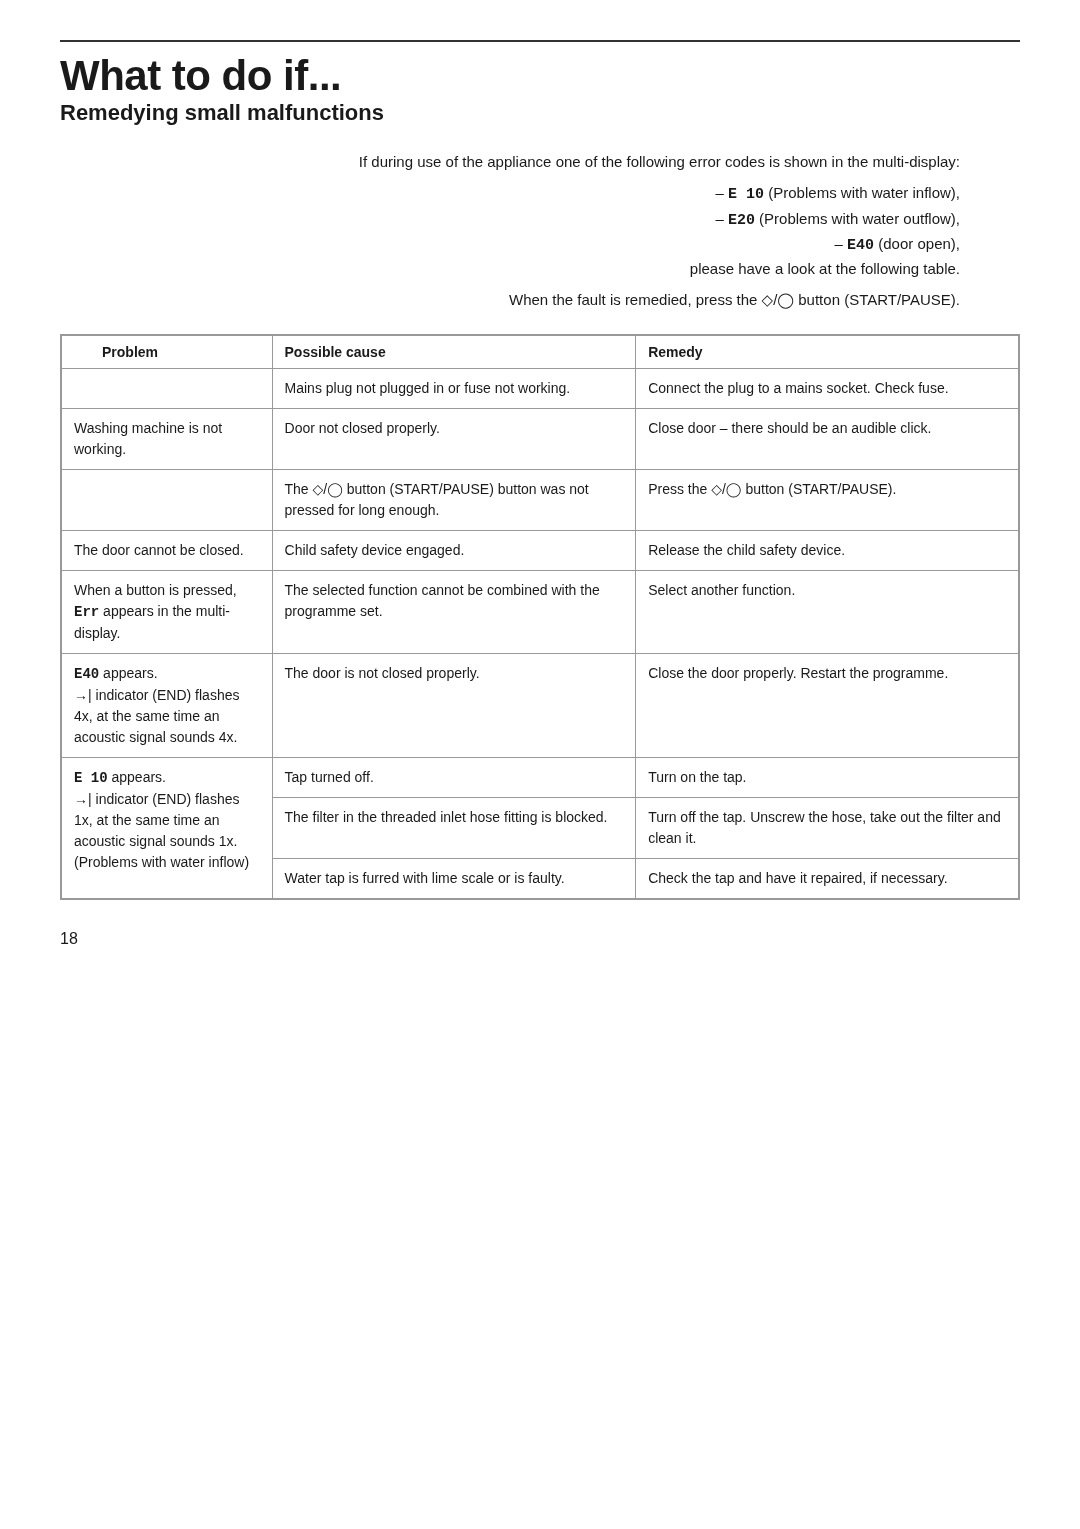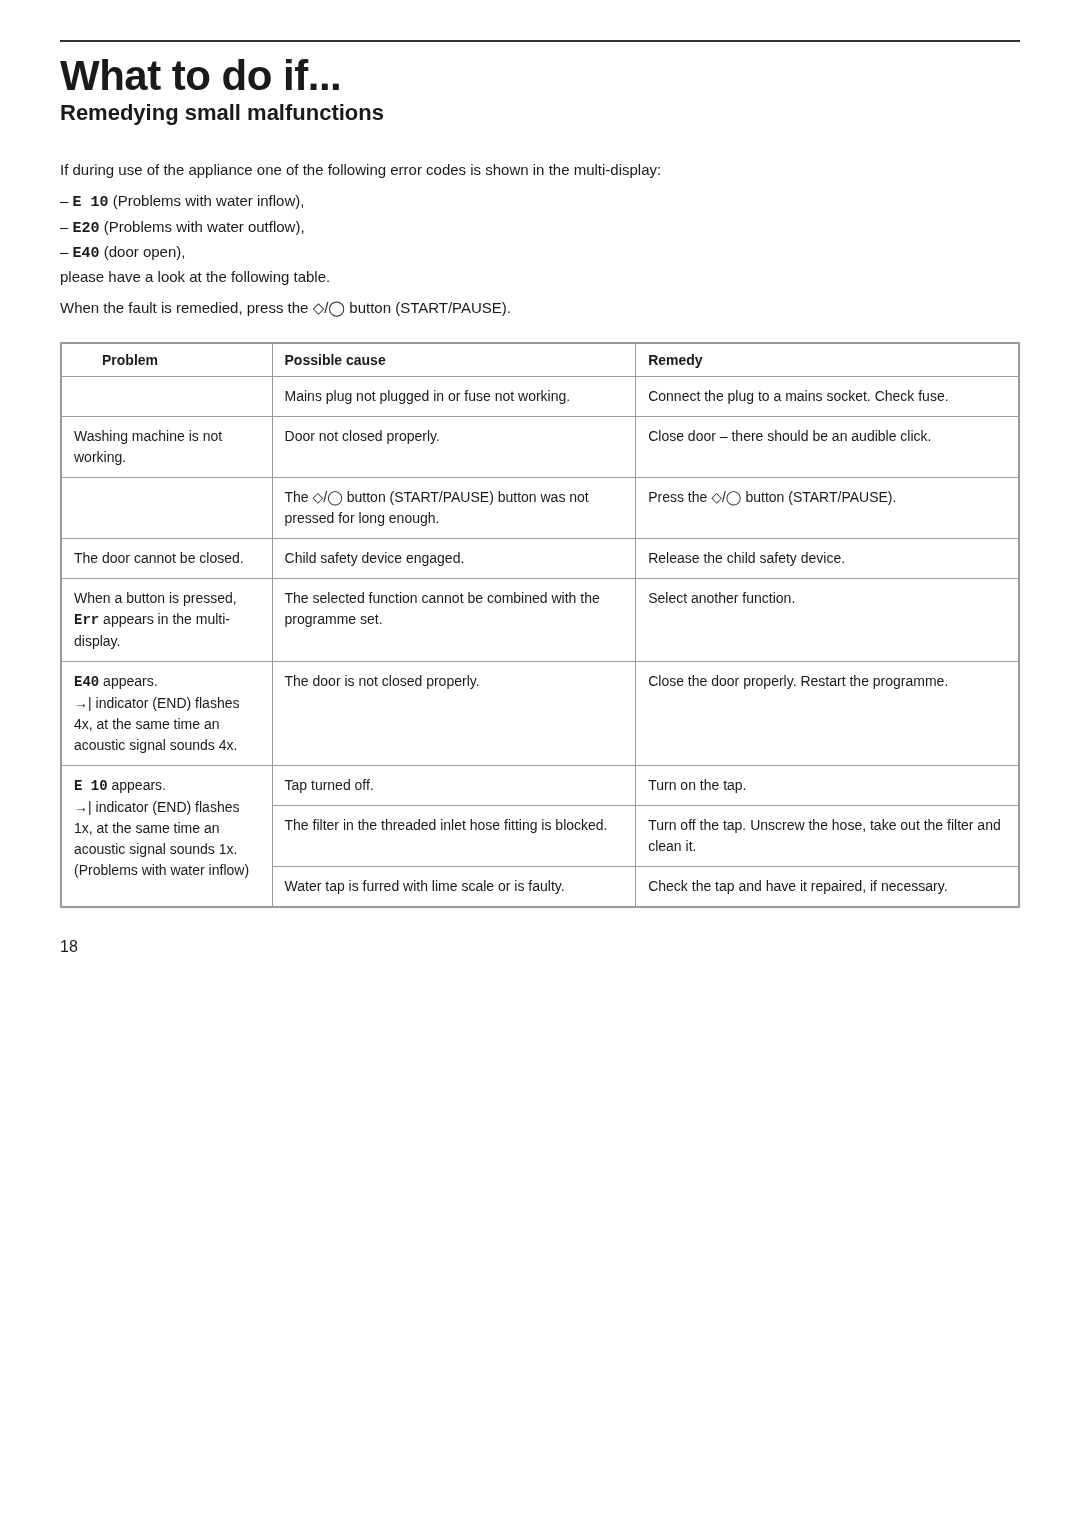--- a/index.html
+++ b/index.html
@@ -18,26 +18,27 @@
     }
     .page-title {
       font-size: 42px;
       font-weight: bold;
       margin-top: 10px;
       letter-spacing: -0.5px;
     }
     .section-title {
       font-size: 22px;
       font-weight: bold;
-      margin-bottom: 32px;
+      margin-bottom: 24px;
     }
     .intro-text {
       margin-bottom: 10px;
       line-height: 1.55;
       max-width: 900px;
+      text-align: right;
     }
     .intro-text p {
       margin-bottom: 8px;
       line-height: 1.55;
     }
     .code {
       font-family: 'Courier New', Courier, monospace;
       font-weight: bold;
     }
     .table-container {

